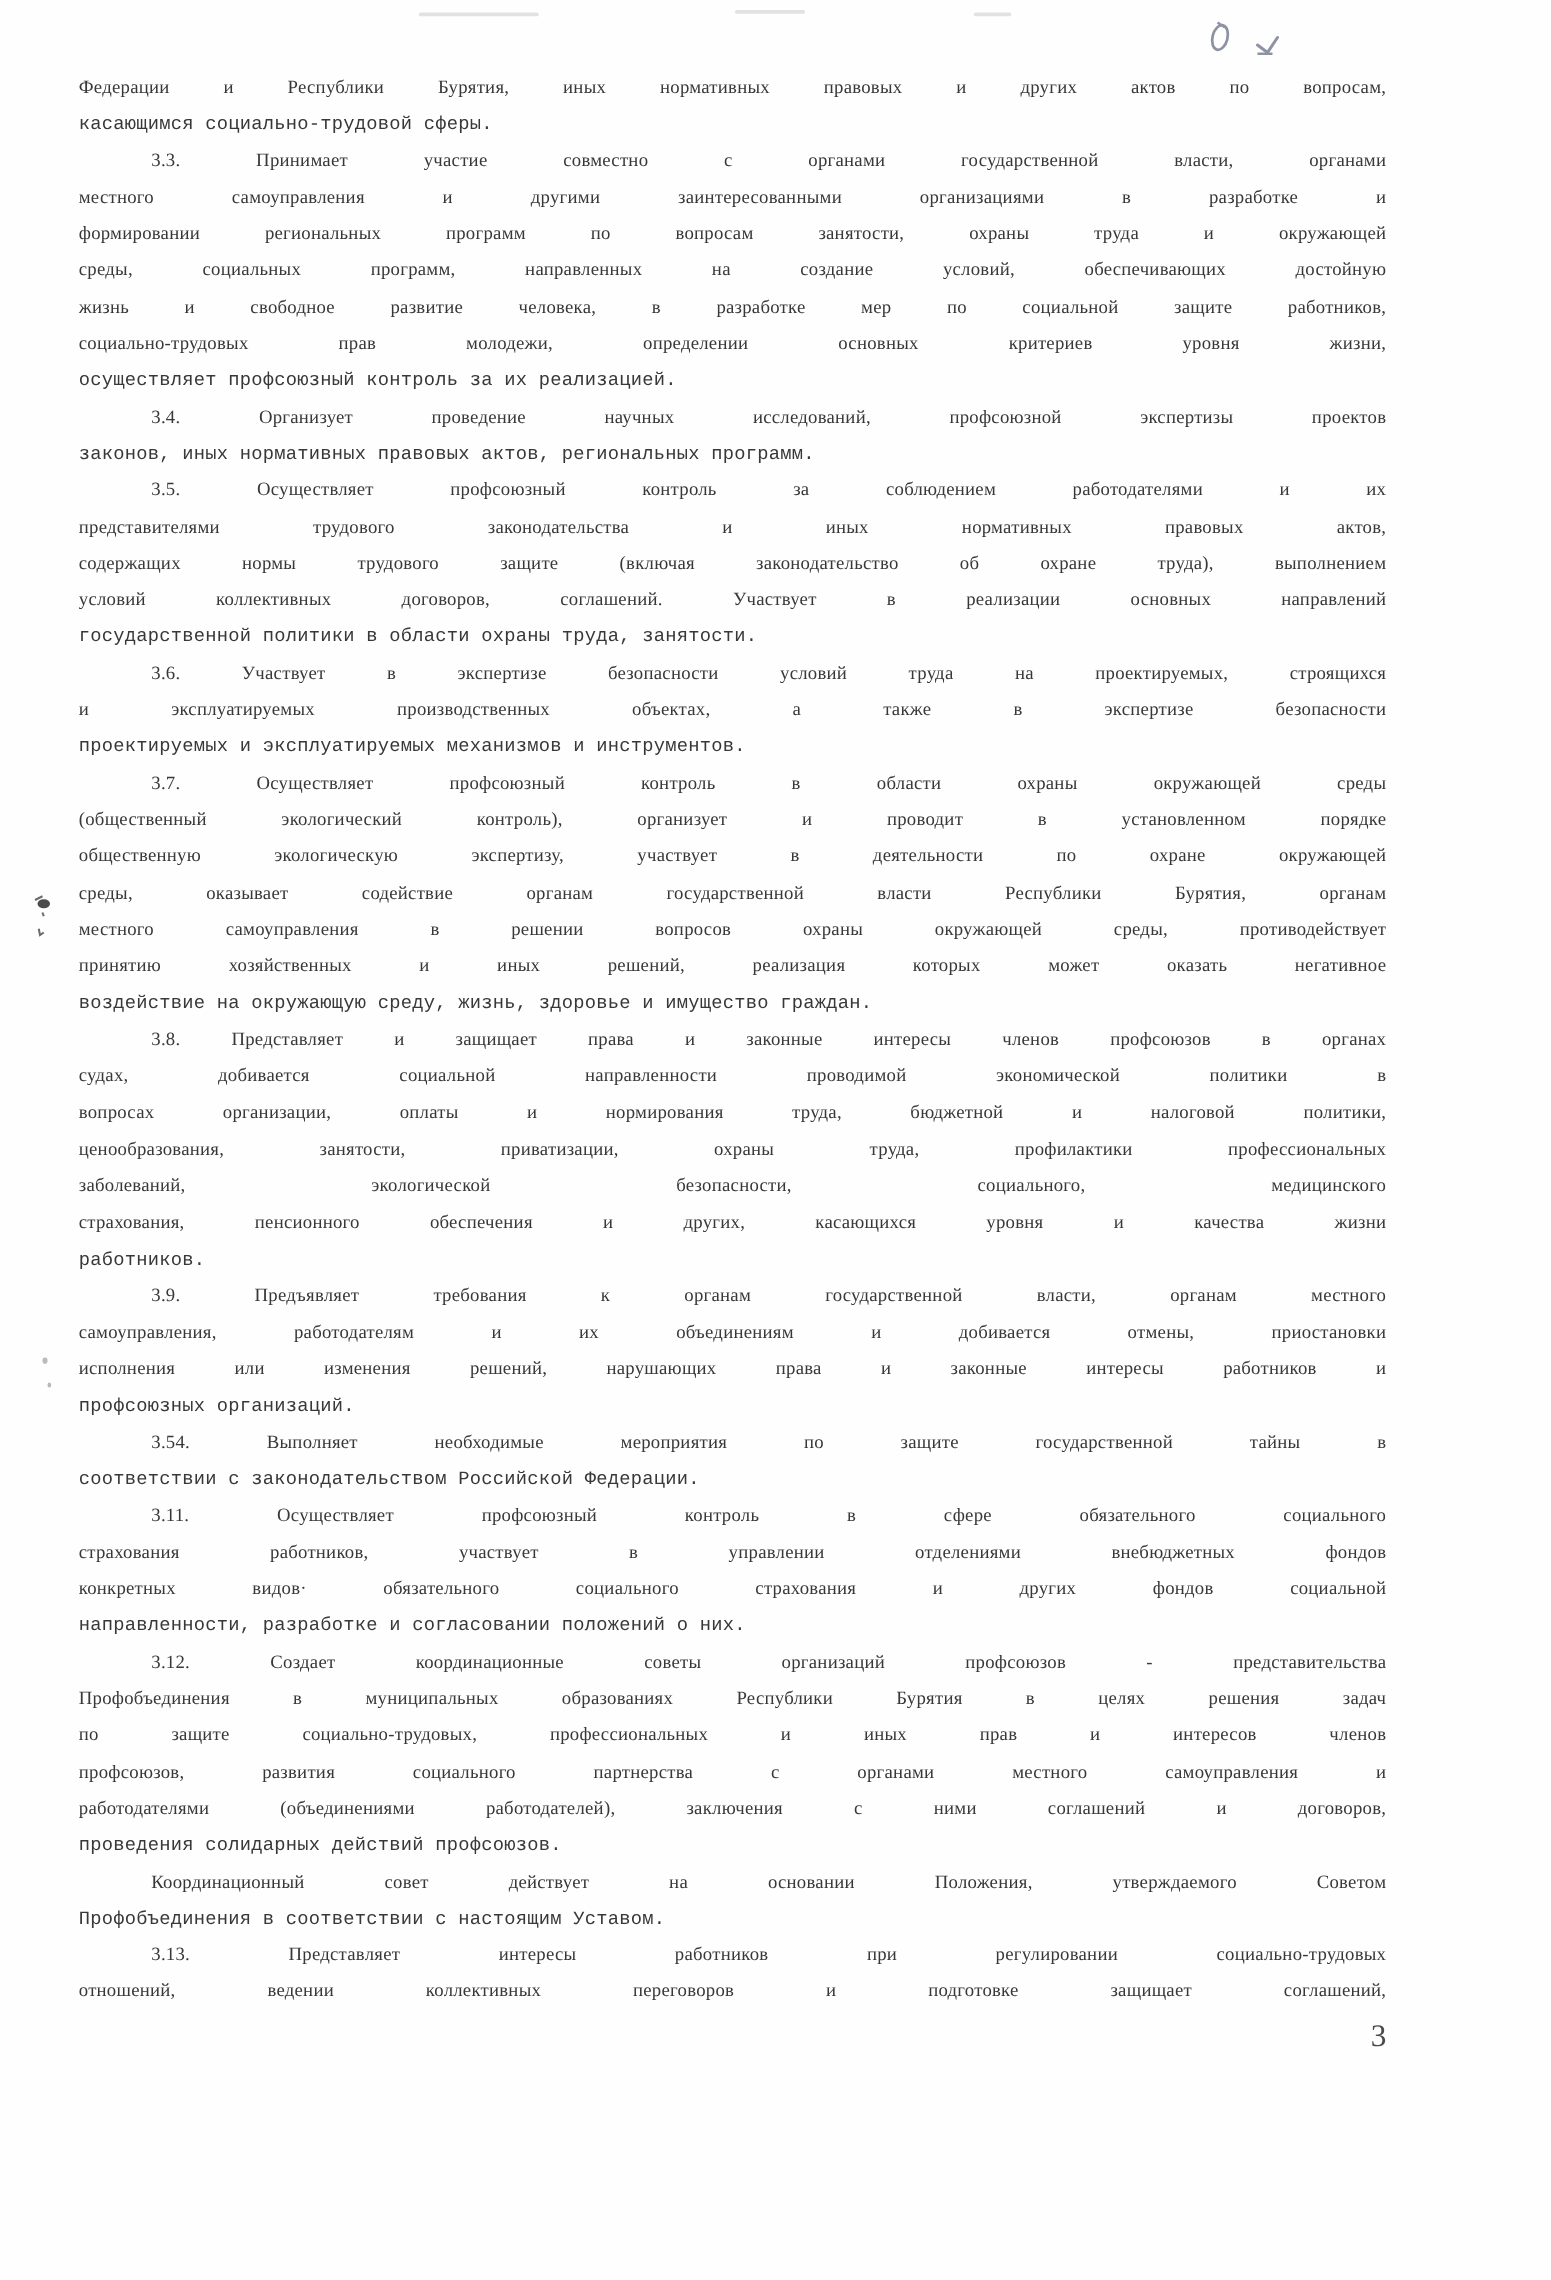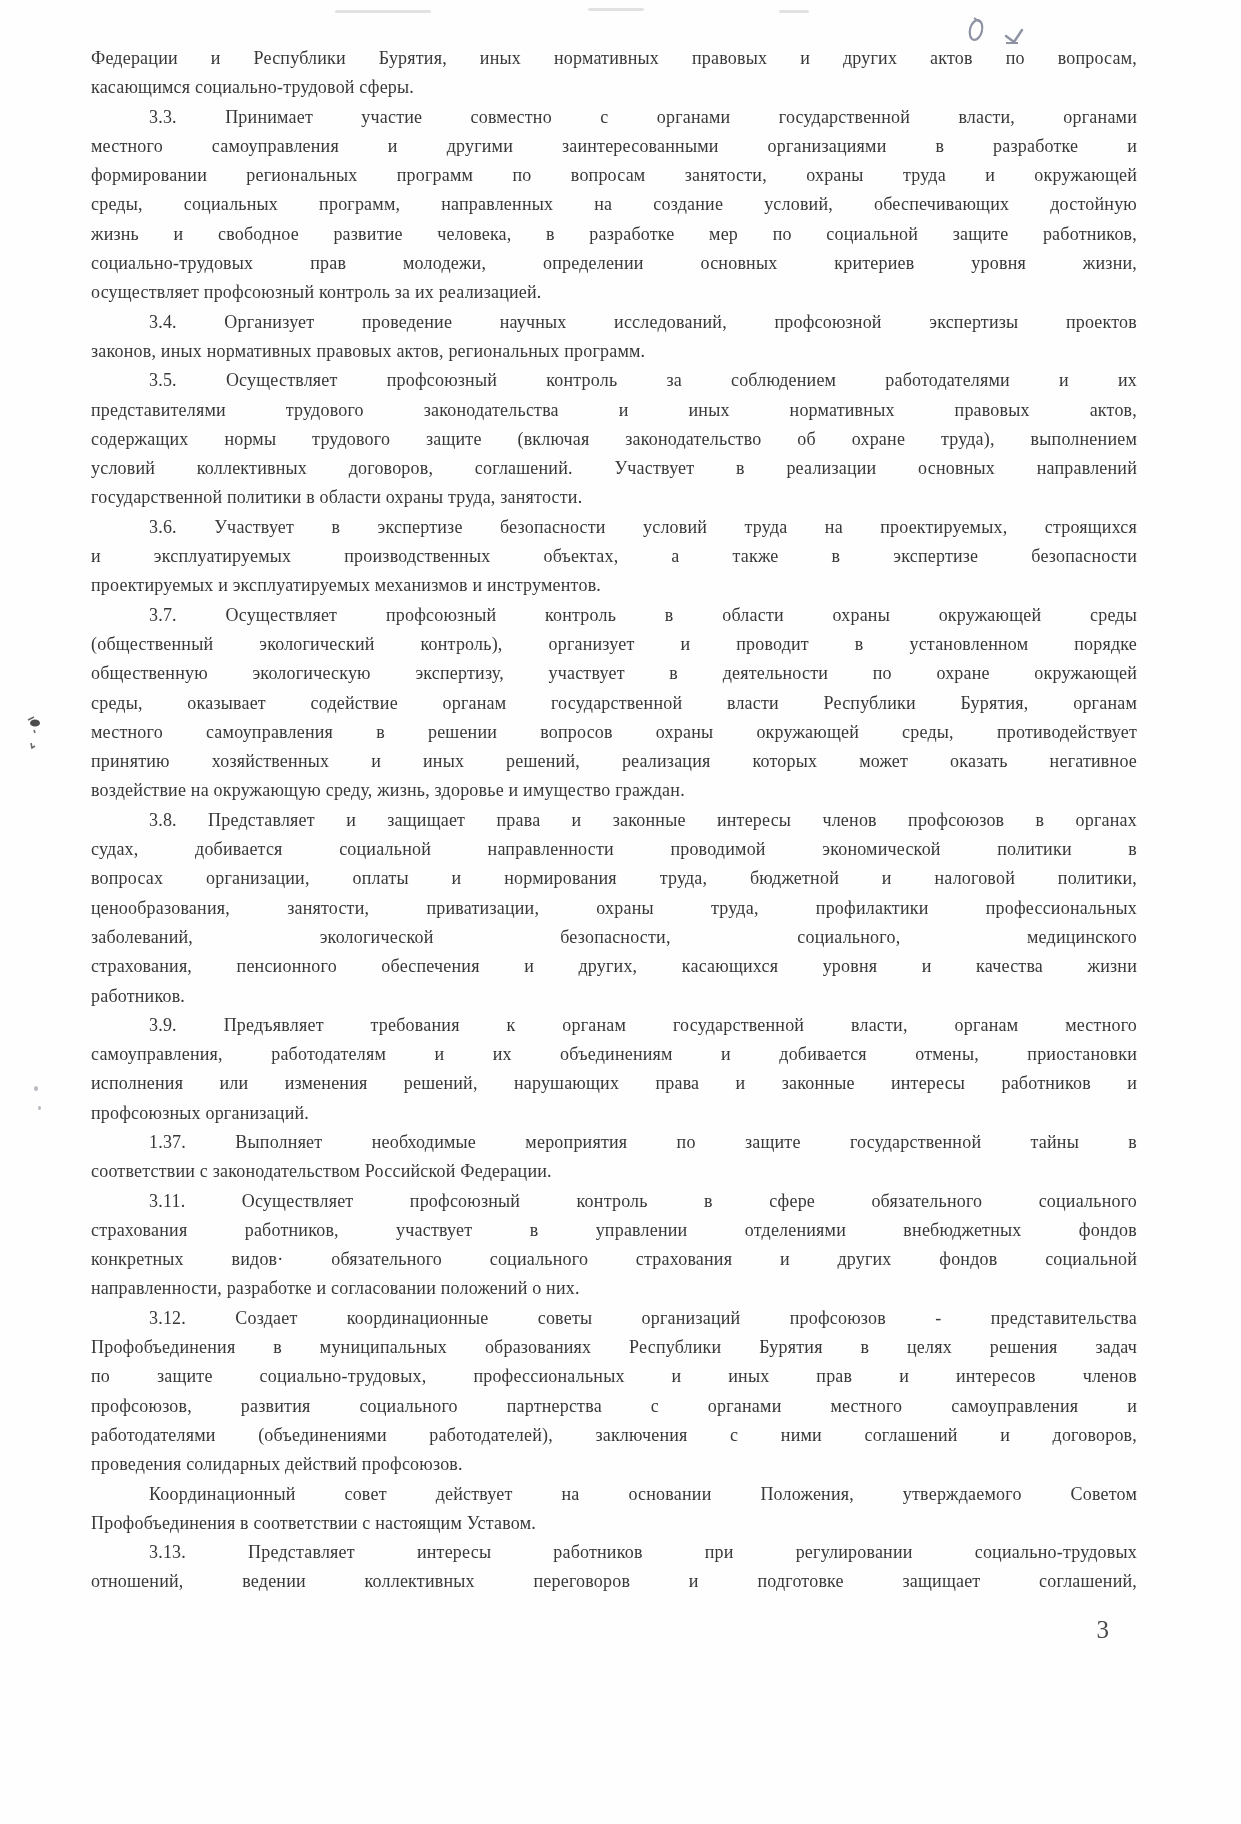--- a/index.html
+++ b/index.html
@@ -13,37 +13,37 @@
     height: 1824px;
     margin: 0 auto;
     background: #fefefe;
     overflow: hidden;
     font-family: "Liberation Serif", "DejaVu Serif", serif;
     color: #383838;
   }
   .text-block {
     position: absolute;
     left: 63px;
-    top: 44px;
+    top: 56px;
     width: 1046px;
-    font-size: 18px;
+    font-size: 15px;
     line-height: 29.3px;
     letter-spacing: 0.2px;
-    margin-left: 28px;
   }
   .paragraph { margin: 0; padding: 0; }
   .line {
     text-align: justify;
     text-align-last: justify;
     white-space: normal;
     overflow: hidden;
     height: 29.3px;
   }
   .line.para-end {
     text-align-last: left;
+    font-family: Liberation Mono, monospace;
   }
   .line.indent {
     text-indent: 58px;
   }
   .page-number {
     position: absolute;
     top: 1616px;
     left: 63px;
     width: 1046px;
     text-align: right;
@@ -155,21 +155,21 @@
         <div class="line">страхования, пенсионного обеспечения и других, касающихся уровня и качества жизни</div>
         <div class="line para-end">работников.</div>
       </div>
       <div class="paragraph">
         <div class="line indent">3.9. Предъявляет требования к органам государственной власти, органам местного</div>
         <div class="line">самоуправления, работодателям и их объединениям и добивается отмены, приостановки</div>
         <div class="line">исполнения или изменения решений, нарушающих права и законные интересы работников и</div>
         <div class="line para-end">профсоюзных организаций.</div>
       </div>
       <div class="paragraph">
-        <div class="line indent">1.37. Выполняет необходимые мероприятия по защите государственной тайны в</div>
+        <div class="line indent">3.54. Выполняет необходимые мероприятия по защите государственной тайны в</div>
         <div class="line para-end">соответствии с законодательством Российской Федерации.</div>
       </div>
       <div class="paragraph">
         <div class="line indent">3.11. Осуществляет профсоюзный контроль в сфере обязательного социального</div>
         <div class="line">страхования работников, участвует в управлении отделениями внебюджетных фондов</div>
         <div class="line">конкретных видов· обязательного социального страхования и других фондов социальной</div>
         <div class="line para-end">направленности, разработке и согласовании положений о них.</div>
       </div>
       <div class="paragraph">
         <div class="line indent">3.12. Создает координационные советы организаций профсоюзов - представительства</div>

